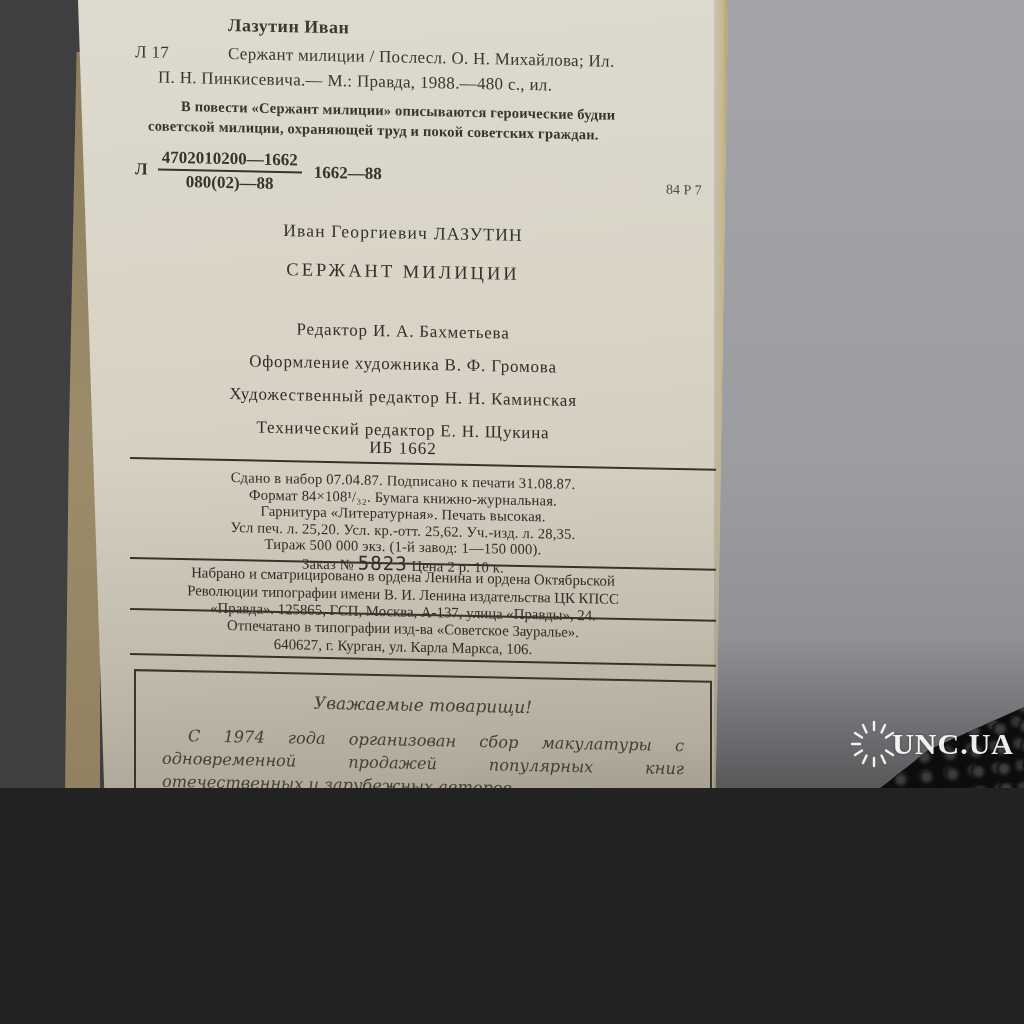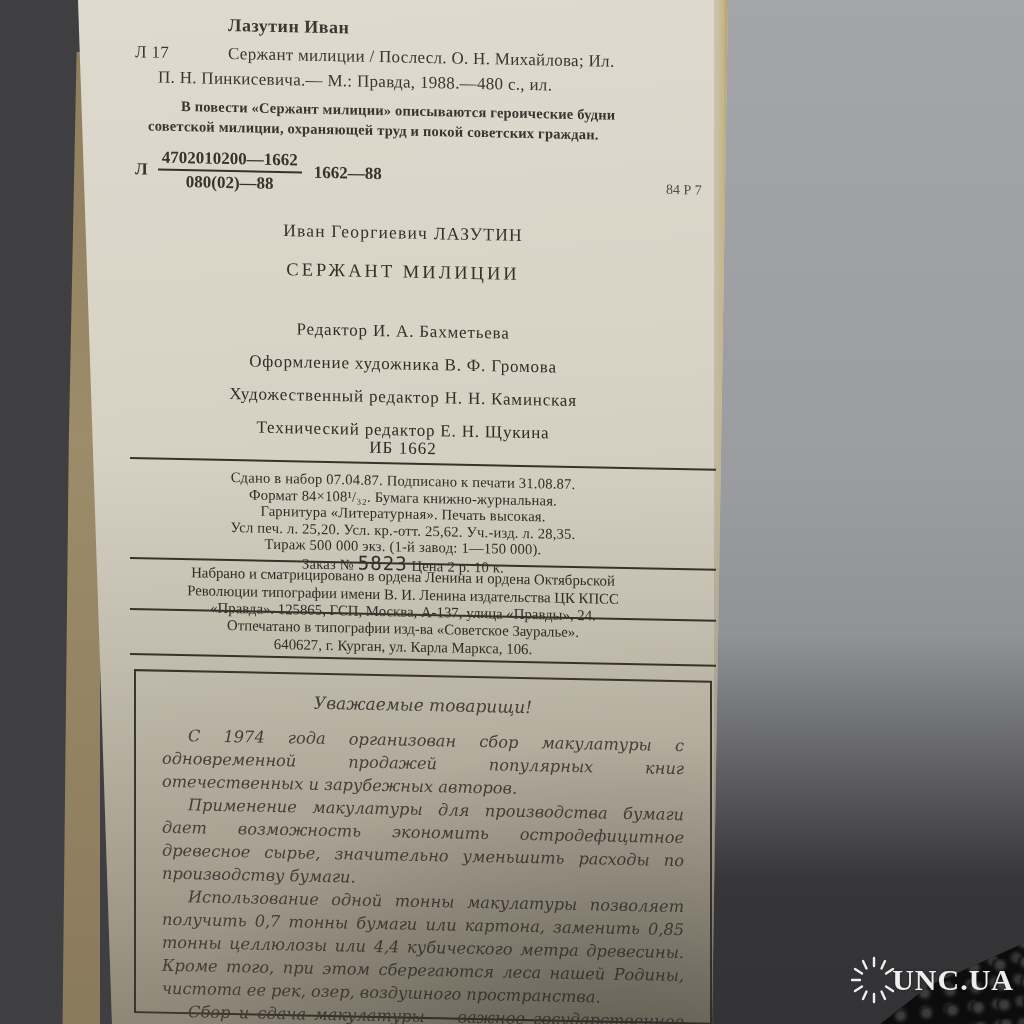--- a/index.html
+++ b/index.html
@@ -1,16 +1,16 @@
 <!DOCTYPE html>
 <html><head>
 <meta charset="utf-8">
 <style>
   html,body{margin:0;padding:0;background:#222;}
-  .scene{position:relative;width:1024px;height:1024px;overflow:hidden;
+  .scene{position:relative;width:1024px;height:788px;overflow:hidden;
          background:linear-gradient(90deg,#403f42 0%,#3a393b 60%,#343336 100%);
          font-family:"Liberation Serif","DejaVu Serif",serif;}
   
   .facing-page{position:absolute;left:714px;top:0;width:310px;height:1024px;
         background:linear-gradient(180deg,#a3a5a8 0%,#9b9da0 45%,#909295 62%,#5c5c5f 76%,#363538 86%,#333235 100%);}
   
   .knob-texture{position:absolute;right:-20px;bottom:-24px;width:260px;height:160px;
         background-color:#0c0c0c;
         background-image:
           radial-gradient(circle at 30% 30%, #3c3c3e 0 3px, #141414 7px, transparent 9px),

